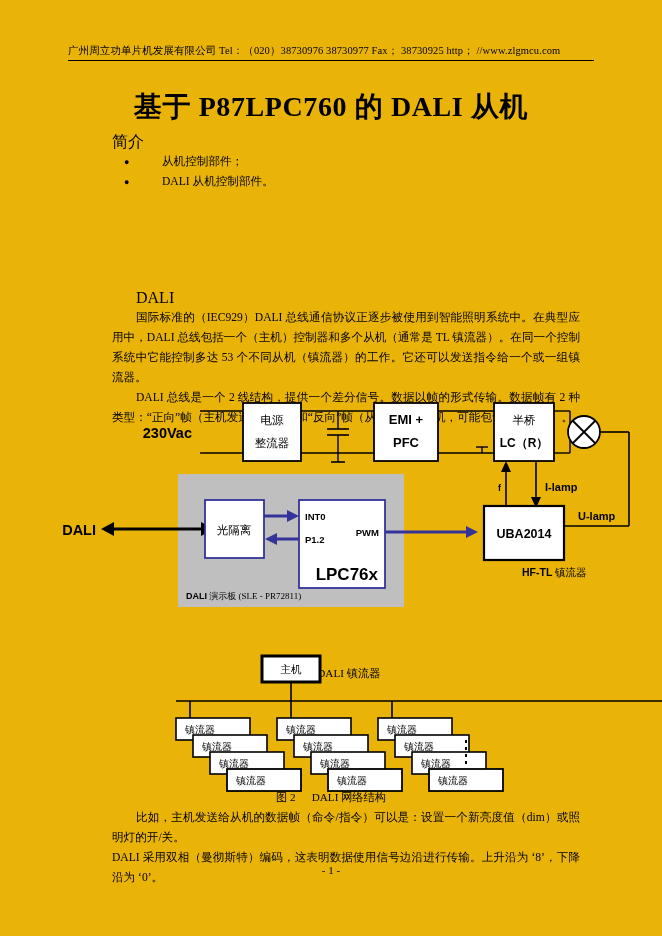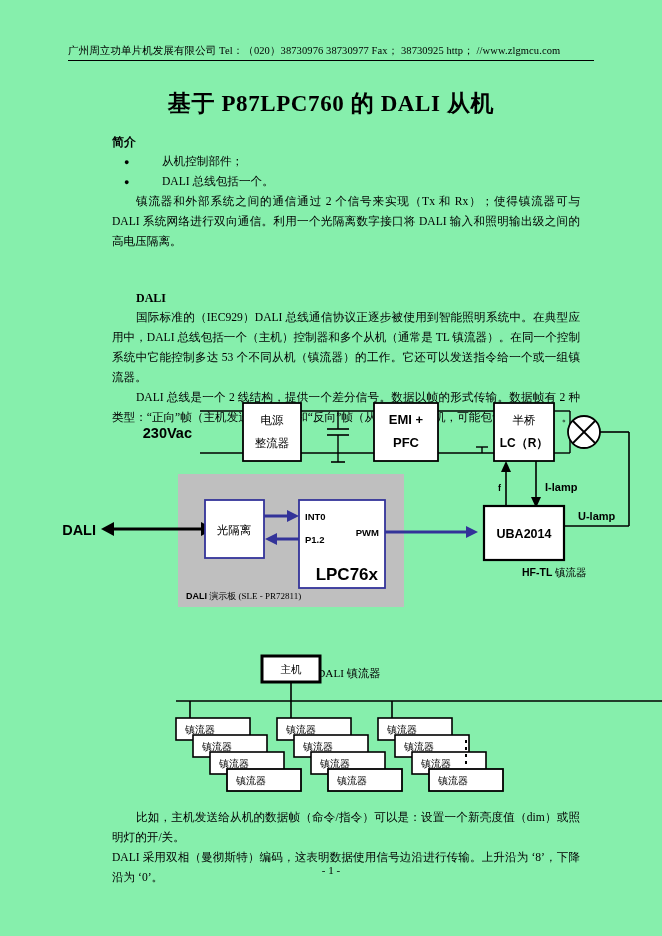--- a/index.html
+++ b/index.html
@@ -8,21 +8,21 @@
     background: #ffffff;
   }
   body {
     font-family: "Liberation Serif", "DejaVu Serif", serif;
     color: #000000;
   }
   .page {
     position: relative;
     width: 662px;
     height: 936px;
-    background: #86efac;
+    background: #eab308;
     overflow: hidden;
   }
 
   
   .header {
     position: absolute;
     left: 68px;
     top: 44px;
     width: 526px;
   }
@@ -39,37 +39,37 @@
     width: 526px;
   }
 
   
   .doc-title {
     position: absolute;
     top: 88px;
     left: 0;
     width: 662px;
     text-align: center;
-    font-size: 23px;
+    font-size: 28px;
     font-weight: bold;
     letter-spacing: 0.6px;
   }
 
   
   .body-block {
     position: absolute;
     left: 112px;
     width: 468px;
     font-size: 11.6px;
     line-height: 20px;
     text-align: justify;
   }
   .sec-head {
-    font-weight: bold;
-    font-size: 12px;
+    font-weight: normal;
+    font-size: 16px;
     line-height: 20px;
   }
   .indent {
     text-indent: 24px;
   }
   .bullet-row {
     display: flex;
     line-height: 20px;
   }
   .bullet-dot {
@@ -138,24 +138,23 @@
 
   <div class="body-block" style="top:132px;">
     <div class="sec-head">简介</div>
 
     <div class="bullet-row">
       <span class="bullet-dot">●</span>
       <span class="bullet-label">从机控制部件；</span>
     </div>
     <div class="bullet-row">
       <span class="bullet-dot">●</span>
-      <span class="bullet-label">DALI 总线包括一个。</span>
+      <span class="bullet-label">DALI 从机控制部件。</span>
     </div>
 
-    <div class="indent">镇流器和外部系统之间的通信通过 2 个信号来实现（Tx 和 Rx）；使得镇流器可与 DALI 系统网络进行双向通信。利用一个光隔离数字接口将 DALI 输入和照明输出级之间的高电压隔离。</div>
   </div>
 
   <div class="body-block" style="top:288px;">
     <div class="sec-head indent">DALI</div>
     <div class="indent">国际标准的（IEC929）DALI 总线通信协议正逐步被使用到智能照明系统中。在典型应用中，DALI 总线包括一个（主机）控制器和多个从机（通常是 TL 镇流器）。在同一个控制系统中它能控制多达 53 个不同从机（镇流器）的工作。它还可以发送指令给一个或一组镇流器。</div>
     <div class="indent">DALI 总线是一个 2 线结构，提供一个差分信号。数据以帧的形式传输。数据帧有 2 种类型：“正向”帧（主机发送到从机）和“反向”帧（从机发送到主机，可能包含状态信息）。</div>
   </div>
 
   <div class="fig1">
     <svg width="662" height="220" viewBox="0 0 662 220" xmlns="http://www.w3.org/2000/svg">
@@ -303,20 +302,23 @@
       <text x="419" y="102" text-anchor="middle" font-size="10">镇流器</text>
       <rect x="412" y="104" width="74" height="22" fill="#fff" stroke="#000" stroke-width="1.6"></rect>
       <text x="436" y="119" text-anchor="middle" font-size="10">镇流器</text>
       <rect x="429" y="121" width="74" height="22" fill="#fff" stroke="#000" stroke-width="1.8"></rect>
       <text x="453" y="136" text-anchor="middle" font-size="10">镇流器</text>
 
       <line x1="466" y1="92" x2="466" y2="119" stroke="#000" stroke-width="2" stroke-dasharray="3,4"></line>
     </svg>
   </div>
 
+  <div class="cap" style="top:790px;">
+    <span>图 2</span><span class="gap"></span><span>DALI 网络结构</span>
+  </div>
 
   <div class="body-block" style="top:808px;">
     <div class="indent">比如，主机发送给从机的数据帧（命令/指令）可以是：设置一个新亮度值（dim）或照明灯的开/关。</div>
     <div>DALI 采用双相（曼彻斯特）编码，这表明数据使用信号边沿进行传输。上升沿为 ‘8’，下降沿为 ‘0’。</div>
   </div>
 
   <div class="footer">- 1 -</div>
 
 </div>
 

